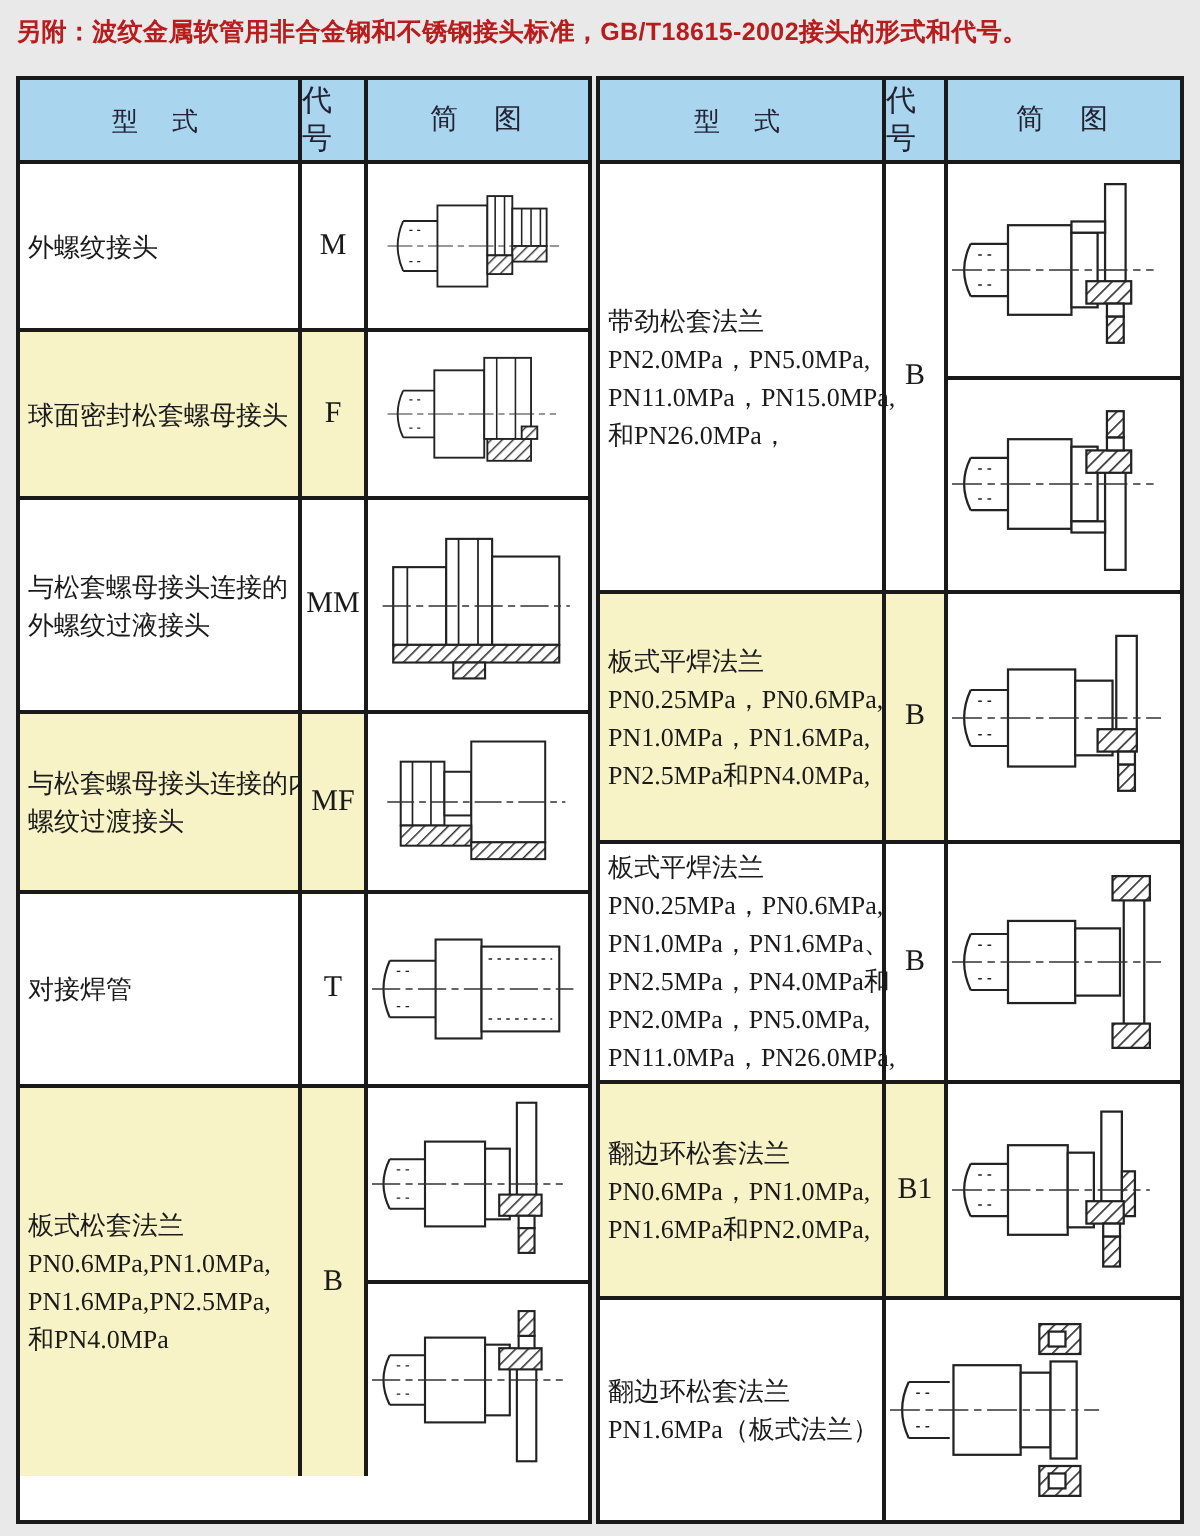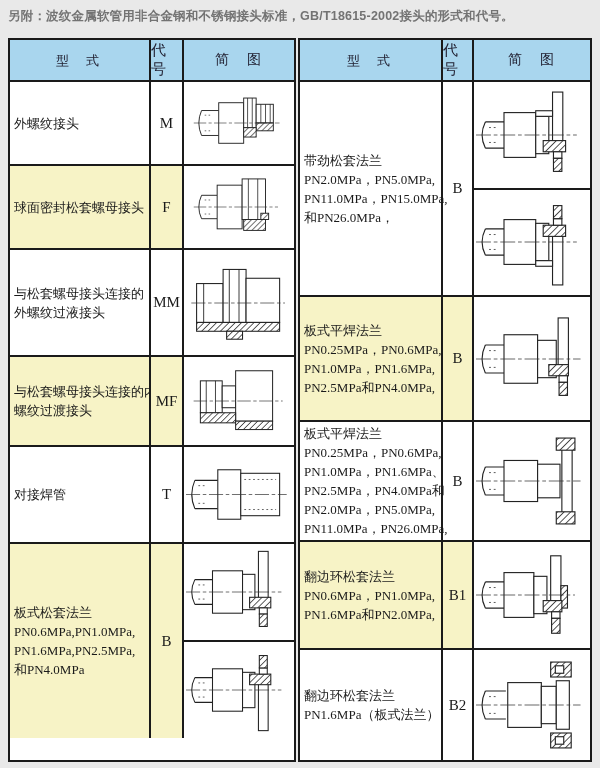--- a/index.html
+++ b/index.html
@@ -5,21 +5,21 @@
   html,body{margin:0;padding:0;}
   body{
     width:600px;height:768px;position:relative;overflow:hidden;
     background:var(--bg,#e9e9e9);
     font-family:"Liberation Serif","DejaVu Serif",serif;
     color:var(--tx,#1a1a1a);
   }
   .title{
     position:absolute;left:8px;top:7px;width:590px;
     font-family:"Liberation Sans","DejaVu Sans",sans-serif;
-    font-weight:bold;font-size:12.5px;line-height:18px;color:#737373;
+    font-weight:bold;font-size:12.5px;line-height:18px;color:#b91c1c;
     white-space:nowrap;letter-spacing:.2px;
   }
   .tables{position:absolute;left:8px;top:38px;display:flex;gap:2px;}
   .tbl{background:#fff;border:2px solid var(--bd,#1a1a1a);box-sizing:content-box;}
   #tbl-left{width:284px;}
   #tbl-right{width:290px;}
   .hdr{display:flex;height:42px;background:var(--hd,#a9d6ee);
        border-bottom:2px solid var(--bd);box-sizing:border-box;}
   .hcell{
     display:flex;align-items:center;justify-content:center;height:100%;
@@ -409,21 +409,20 @@
                 <line x1="0" y1="50" x2="106" y2="50" stroke="#333" stroke-width="0.8" stroke-dasharray="16 3 4 3"></line>
               </svg>
             </div>
           </div>
         </div>
         <div class="row bt" style="height: 112px;">
           <div class="cell c-type">
             <div class="type-line">翻边环松套法兰</div>
             <div class="type-line">PN1.6MPa（板式法兰）</div>
           </div>
-          <div class="cell c-code">B2</div>
           <div class="cell c-diag">
             <div class="sub">
               <svg viewBox="0 0 120 100" preserveAspectRatio="xMidYMid meet">
                 <defs>
                   <pattern id="hp13" width="5" height="5" patternUnits="userSpaceOnUse" patternTransform="rotate(45)">
                     <rect width="5" height="5" fill="#fff"></rect>
                     <line x1="0" y1="0" x2="0" y2="5" stroke="#333" stroke-width="1.8"></line>
                   </pattern>
                 </defs>
                 <path d="M 10 35 L 32 35 M 10 65 L 32 65 M 10 35 q -7 15 0 30" fill="none" stroke="#222" stroke-width="1.2"></path>

